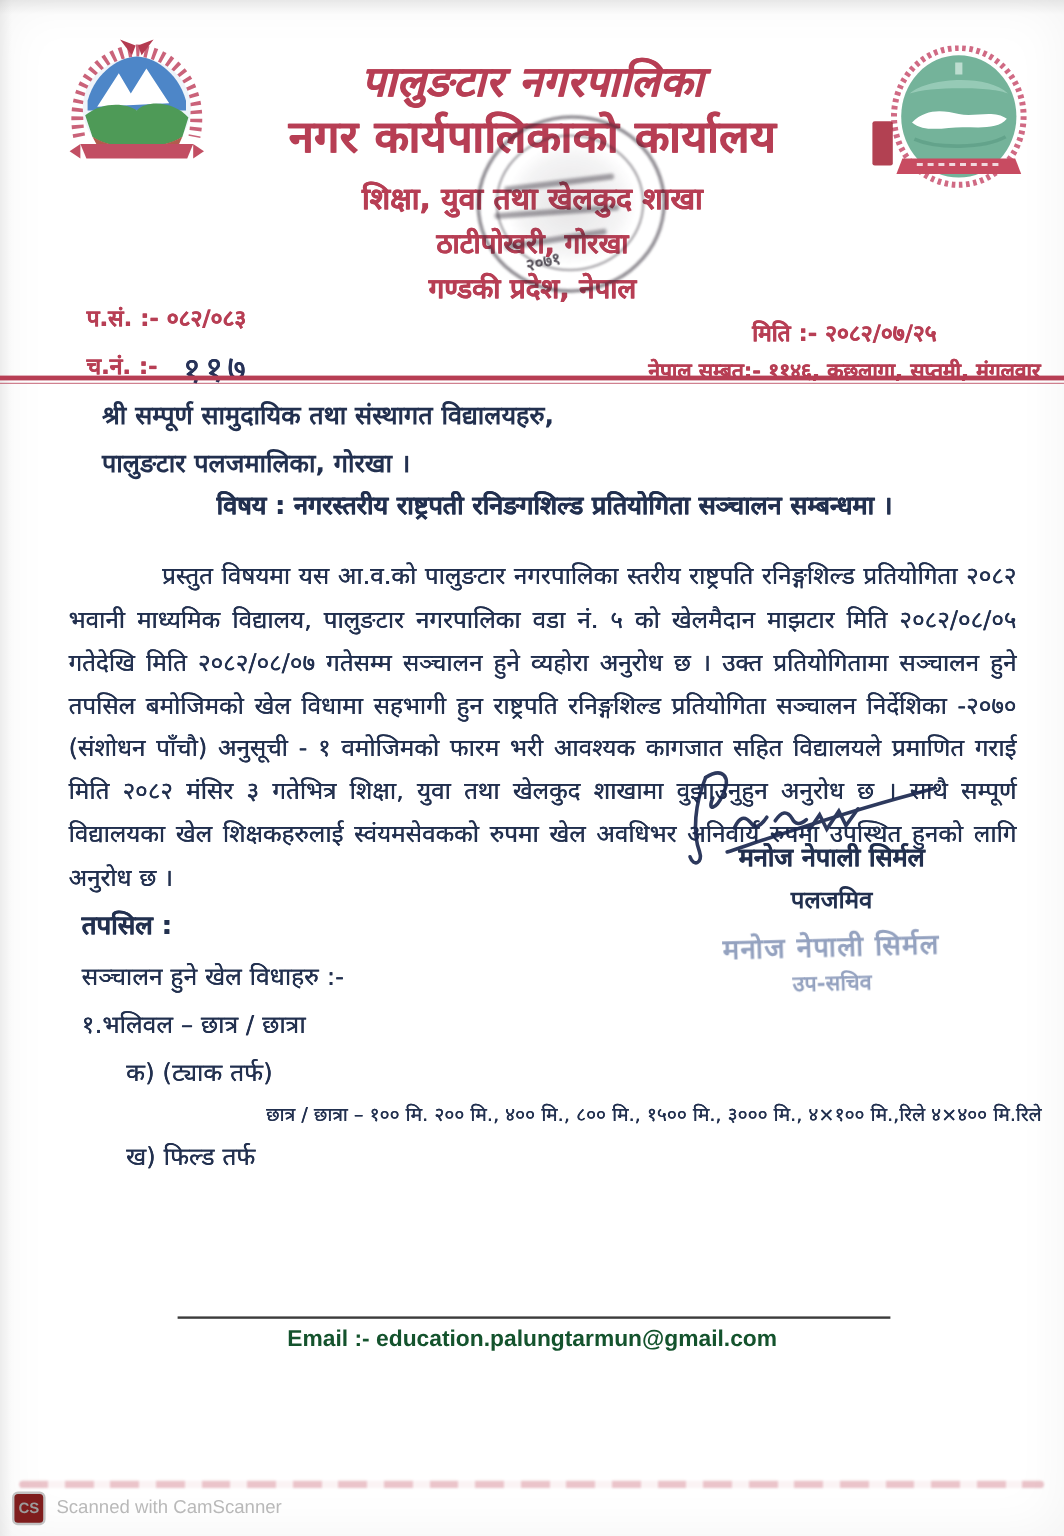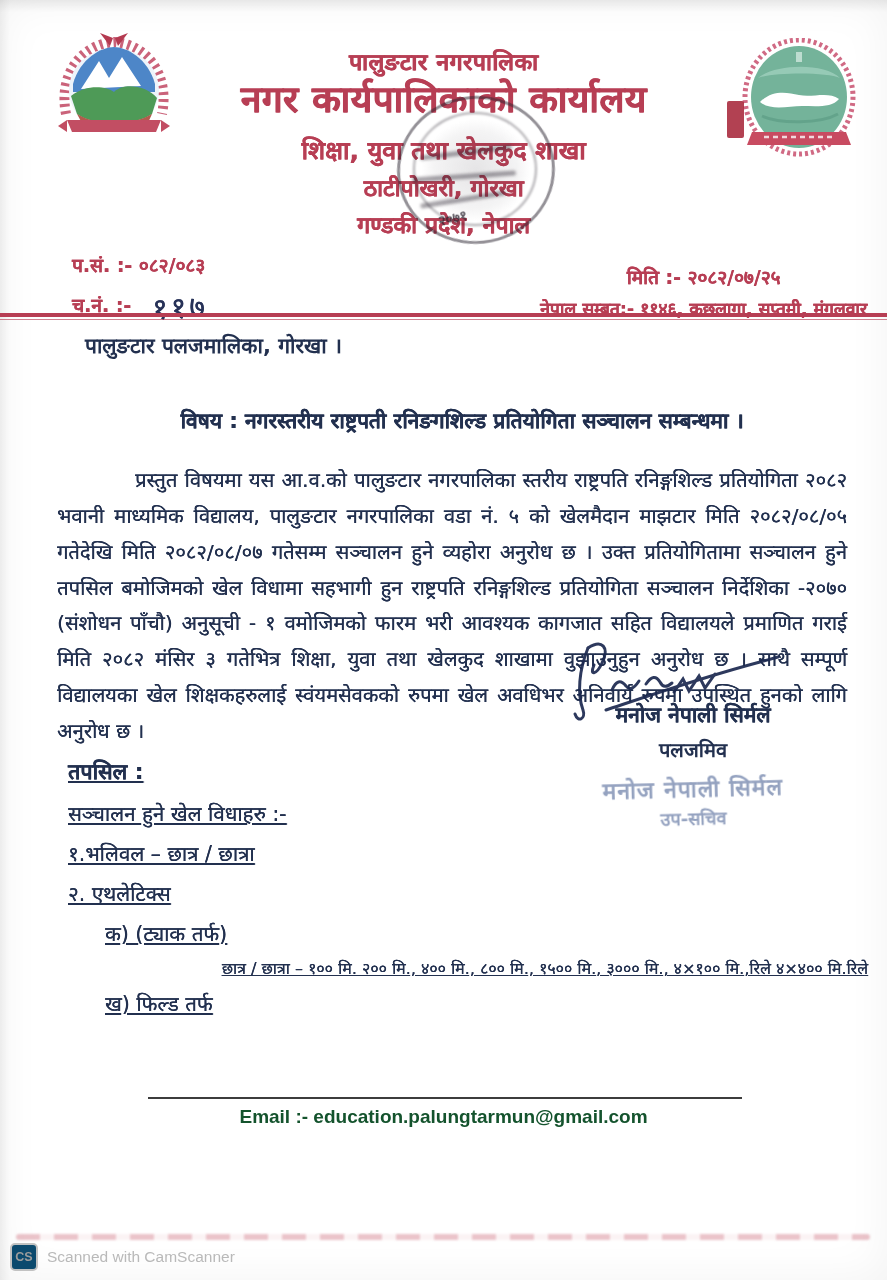--- a/index.html
+++ b/index.html
@@ -9,21 +9,21 @@
     font-family:"DejaVu Sans","Liberation Sans",sans-serif;
     box-shadow:inset 0 0 45px rgba(0,0,0,0.05);
   }
   .scan-top{position:absolute;top:0;left:0;right:0;height:12px;
     background:linear-gradient(180deg,rgba(0,0,0,.07),transparent);}
   .scan-left{position:absolute;top:0;left:0;bottom:0;width:10px;
     background:linear-gradient(90deg,rgba(0,0,0,.05),transparent);}
 
   
   .head-block{position:absolute;left:135px;right:135px;top:48px;text-align:center;color:#b73e54;}
-  .h-big {font-size:23px;font-weight:700;line-height:1.25;text-shadow:.7px 0 0 currentColor;letter-spacing:.5px;}
+  .h-big {font-size:35px;font-weight:700;line-height:1.25;text-shadow:.7px 0 0 currentColor;letter-spacing:.5px;font-style:italic;}
   .h-big2{font-size:37px;font-weight:700;line-height:1.25;text-shadow:.8px 0 0 currentColor;letter-spacing:.5px;}
   .h-med {font-size:25px;font-weight:700;margin-top:9px;text-shadow:.4px 0 0 currentColor;}
   .h-sm  {font-size:23px;font-weight:700;margin-top:5px;text-shadow:.4px 0 0 currentColor;}
 
   .emblem-left{position:absolute;left:50px;top:32px;width:128px;height:114px;}
   .emblem-right{position:absolute;left:740px;top:38px;width:118px;height:124px;}
   .red-artifact{position:absolute;left:727px;top:101px;width:17px;height:37px;
     background:#a8273b;opacity:.88;border-radius:2px;filter:blur(.4px);}
 
   
@@ -68,38 +68,38 @@
   .sig-name{position:absolute;left:558px;top:700px;width:270px;text-align:center;
     font-size:21px;font-weight:700;text-shadow:.3px 0 0 currentColor;}
   .sig-post{position:absolute;left:558px;top:736px;width:270px;text-align:center;
     font-size:20px;font-weight:600;}
   .blue-stamp{position:absolute;left:548px;top:772px;width:290px;text-align:center;
     color:#8292b5;opacity:.85;transform:rotate(-1.5deg);filter:blur(.45px);}
   .blue-stamp .bs1{font-size:23px;font-weight:700;letter-spacing:1px;}
   .blue-stamp .bs2{font-size:18px;font-weight:600;margin-top:2px;}
 
   
-  .schedule{position:absolute;left:68px;top:758px;width:800px;font-size:20.5px;line-height:28px;text-decoration:underline;}
+  .schedule{position:absolute;left:68px;top:758px;width:800px;font-size:20.5px;line-height:28px;}
   .schedule .head{font-weight:700;font-size:21.5px;text-shadow:.3px 0 0 currentColor;margin-bottom:14px;}
   .schedule .ln{margin-bottom:12px;white-space:nowrap;text-shadow:.2px 0 0 currentColor;}
   .ml30{margin-left:30px;} .ml37{margin-left:37px;} .ml72{margin-left:72px;}
   .tight{margin-bottom:7px !important;}
   .track{font-size:16px;text-align:right;}
 
   
   .email-rule{position:absolute;left:148px;top:1097px;width:594px;border-top:2px solid #3c3c3c;}
   .email-line{position:absolute;left:0;right:0;top:1106px;text-align:center;
     font-family:"Liberation Sans","DejaVu Sans",sans-serif;
     font-size:19px;font-weight:600;color:#14532d;}
   .bottom-smudge{position:absolute;left:16px;top:1234px;width:854px;height:6px;border-radius:3px;
     background:repeating-linear-gradient(90deg,rgba(190,60,80,.30) 0 24px,rgba(190,60,80,.06) 24px 38px);
     filter:blur(1px);}
   .cam-bar{position:absolute;left:10px;top:1243px;display:flex;align-items:center;gap:9px;
     font-family:"Liberation Sans","DejaVu Sans",sans-serif;}
-  .cs-icon{width:24px;height:24px;border:2px solid #c2c2c2;border-radius:5px;background:#0c4a6e;
+  .cs-icon{width:24px;height:24px;border:2px solid #c2c2c2;border-radius:5px;background:#7f1d1d;
     color:#9c9c9c;font-weight:700;font-size:12.5px;display:grid;place-items:center;}
   .cam-text{font-size:15.5px;color:#b9b9b9;}
 </style>
 </head>
 <body>
 
 <div class="page">
   <div class="scan-top"></div>
   <div class="scan-left"></div>
 
@@ -167,20 +167,21 @@
       </div>
     </div>
   </div>
 
   <div class="rule">
     <div class="r1"></div>
       <div class="r2"></div>
   </div>
 
   <div class="addressee ink">
+    <div>श्री सम्पूर्ण सामुदायिक तथा संस्थागत विद्यालयहरु,</div>
     <div>पालुङटार पलजमालिका, गोरखा ।</div>
   </div>
 
   <div class="subject ink">विषय : नगरस्तरीय राष्ट्रपती रनिङगशिल्ड प्रतियोगिता सञ्चालन सम्बन्धमा ।</div>
 
   <p class="bodytext ink">प्रस्तुत विषयमा यस आ.व.को पालुङटार नगरपालिका स्तरीय राष्ट्रपति रनिङ्गशिल्ड प्रतियोगिता २०८२ भवानी माध्यमिक विद्यालय, पालुङटार नगरपालिका वडा नं. ५ को खेलमैदान माझटार मिति २०८२/०८/०५ गतेदेखि मिति २०८२/०८/०७ गतेसम्म सञ्चालन हुने व्यहोरा अनुरोध छ । उक्त प्रतियोगितामा सञ्चालन हुने तपसिल बमोजिमको खेल विधामा सहभागी हुन राष्ट्रपति रनिङ्गशिल्ड प्रतियोगिता सञ्चालन निर्देशिका -२०७० (संशोधन पाँचौ) अनुसूची - १ वमोजिमको फारम भरी आवश्यक कागजात सहित विद्यालयले प्रमाणित गराई मिति २०८२ मंसिर ३ गतेभित्र शिक्षा, युवा तथा खेलकुद शाखामा वुझाउनुहुन अनुरोध छ । साथै सम्पूर्ण विद्यालयका खेल शिक्षकहरुलाई स्वंयमसेवकको रुपमा खेल अवधिभर अनिवार्य रुपमा उपस्थित हुनको लागि अनुरोध छ ।</p>
 
   <svg class="sig-svg" viewBox="0 0 240 88">
     <g fill="none" stroke="#1c2950" stroke-width="3" stroke-linecap="round" opacity="0.92">
       <path d="M40,10 C31,32 29,56 35,72 C38,81 30,85 27,76"></path>
@@ -195,21 +196,20 @@
   <div class="sig-post ink">पलजमिव</div>
   <div class="blue-stamp">
     <div class="bs1">मनोज नेपाली सिर्मल</div>
     <div class="bs2">उप-सचिव</div>
   </div>
 
   <div class="schedule ink">
     <div class="head">तपसिल :</div>
     <div class="ln">सञ्चालन हुने खेल विधाहरु :-</div>
     <div class="ln">१.भलिवल – छात्र / छात्रा</div>
-    <div class="ln">२. एथलेटिक्स</div>
     <div class="ln ml37 tight">क) (ट्याक तर्फ)</div>
     <div class="ln ml30 tight track">छात्र / छात्रा – १०० मि. २०० मि., ४०० मि., ८०० मि., १५०० मि., ३००० मि., ४×१०० मि.,रिले ४×४०० मि.रिले</div>
     <div class="ln ml37 tight">ख) फिल्ड तर्फ</div>
   </div>
 
   <div class="email-rule"></div>
   <div class="email-line">
     <span>Email :-</span>
     <span>education.palungtarmun@gmail.com</span>
   </div>

